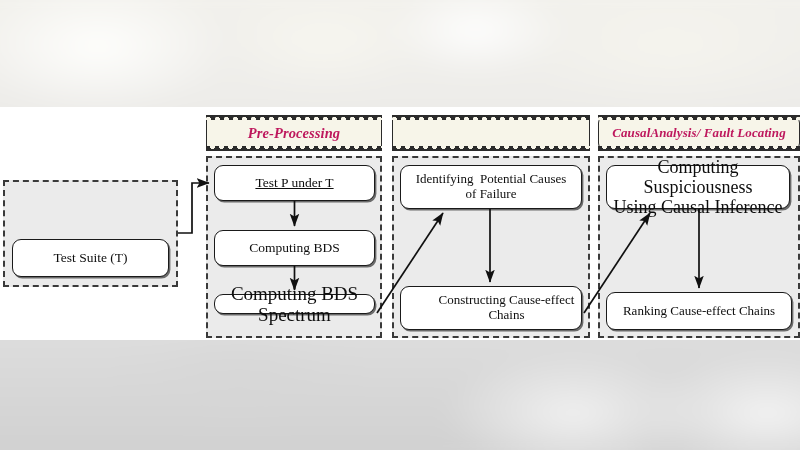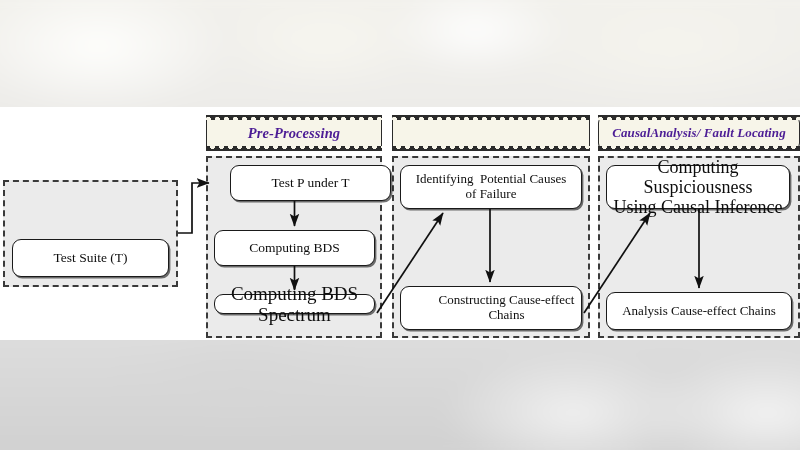--- a/index.html
+++ b/index.html
@@ -57,21 +57,21 @@
   .banner {
     position: absolute;
     background: #f7f5e9;
     border: 1.4px solid #2b2b2b;
     box-sizing: border-box;
     display: flex;
     align-items: center;
     justify-content: center;
     font-style: italic;
     font-weight: bold;
-    color: #4c1d95;
+    color: #be185d;
     letter-spacing: 0.1px;
     text-align: center;
     box-shadow: 0 1px 0 rgba(0,0,0,0.25);
   }
   .banner .torn-top, .banner .torn-bot {
     position: absolute;
     left: -1px; right: -1px;
     height: 5px;
     background-repeat: repeat-x;
     background-size: 9px 5px;
@@ -156,36 +156,36 @@
 
       <div class="panel" style="left:206px; top:49px; width:176px; height:182px;"></div>
 
       <div class="panel" style="left:392px; top:49px; width:198px; height:182px;"></div>
 
       <div class="panel" style="left:598px; top:49px; width:202px; height:182px;"></div>
 
 
       <div class="node" style="left:12px; top:132px; width:157px; height:38px; font-size:13.5px;">Test Suite (T)</div>
 
-      <div class="node" style="left:230px; top:58px; width:161px; height:36px; font-size:13.5px;">Test P under T</div>
+      <div class="node" style="left:214px; top:58px; width:161px; height:36px; font-size:13.5px;text-decoration:underline;">Test P under T</div>
 
       <div class="node" style="left:214px; top:123px; width:161px; height:36px; font-size:13.5px;">Computing BDS</div>
 
       <div class="node" style="left:214px; top:187px; width:161px; height:20px; font-size:19px;">Computing BDS Spectrum</div>
 
       <div class="node" style="left:400px; top:58px; width:182px; height:44px; font-size:13px;">Identifying  Potential Causes
 of Failure</div>
 
       <div class="node" style="left:400px; top:179px; width:182px; height:44px; font-size:13px;padding-left:31px;">Constructing Cause-effect
 Chains</div>
 
       <div class="node" style="left:606px; top:58px; width:184px; height:44px; font-size:18px;">Computing Suspiciousness
 Using Causal Inference</div>
 
-      <div class="node" style="left:606px; top:185px; width:186px; height:38px; font-size:13px;">Analysis Cause-effect Chains</div>
+      <div class="node" style="left:606px; top:185px; width:186px; height:38px; font-size:13px;">Ranking Cause-effect Chains</div>
 
       <svg id="arrows" viewBox="0 0 800 233" width="800" height="233">
         <defs>
           <marker id="ah" markerWidth="9" markerHeight="9" refX="7.2" refY="3.1" orient="auto" markerUnits="strokeWidth">
             <path d="M0,0.3 L7.6,3.1 L0,5.9 L1.6,3.1 z" fill="#101010"></path>
           </marker>
         </defs>
 
         <g>
           <path d="M178,126 L192,126 L192,76 L209,76" fill="none" stroke="#101010" stroke-width="1.7" marker-end="url(#ah)"></path>

